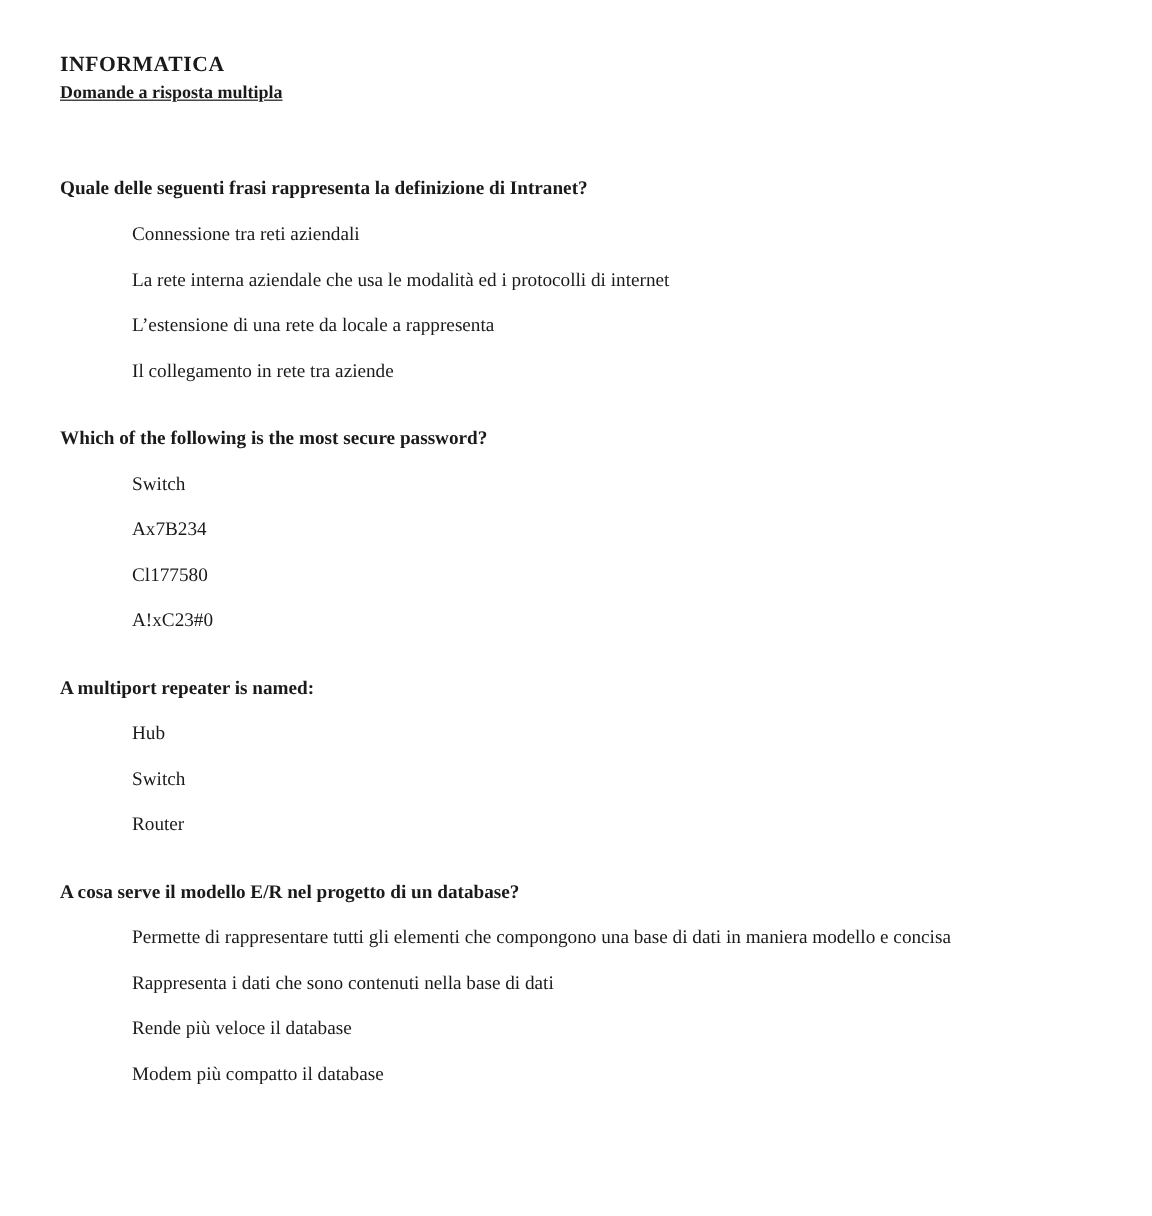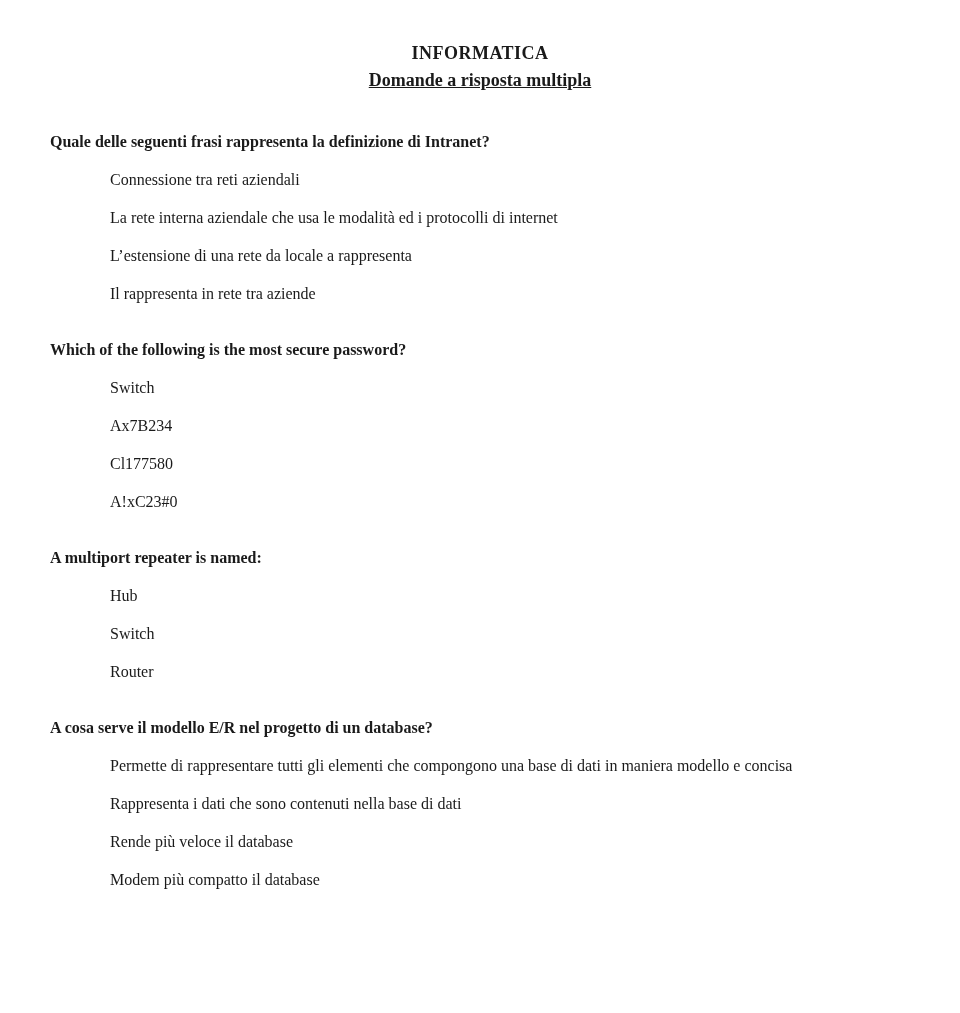--- a/index.html
+++ b/index.html
@@ -13,34 +13,33 @@
       color: #1a1a1a;
       font-family: "Times New Roman", Times, serif;
       font-size: 16px;
       line-height: 1.5;
       padding: 40px 50px;
       max-width: 960px;
       margin: 0 auto;
     }
 
     .page-header {
-      text-align: center;
-      margin-bottom: 36px;
+      margin-bottom: 56px;
       font-family: Liberation Serif, serif;
     }
 
     .page-title {
       font-size: 18px;
       font-weight: bold;
       text-transform: uppercase;
       letter-spacing: 0.5px;
     }
 
     .page-subtitle {
-      font-size: 18px;
+      font-size: 15px;
       font-weight: bold;
       text-decoration: underline;
     }
 
     .question-block {
       margin-bottom: 32px;
     }
 
     .question-text {
       font-weight: bold;
@@ -61,21 +60,21 @@
   <div class="page-title">INFORMATICA</div>
   <div class="page-subtitle">Domande a risposta multipla</div>
 </div>
 
 <div id="questions-container">
 <div class="question-block">
       <p class="question-text">Quale delle seguenti frasi rappresenta la definizione di Intranet?</p>
       <p class="answer-option-inline">Connessione tra reti aziendali</p>
       <p class="answer-option-inline">La rete interna aziendale che usa le modalità ed i protocolli di internet</p>
       <p class="answer-option-inline">L’estensione di una rete da locale a rappresenta</p>
-      <p class="answer-option-inline">Il rappresenta in rete tra aziende</p>
+      <p class="answer-option-inline">Il collegamento in rete tra aziende</p>
     </div>
     <div class="question-block">
       <p class="question-text">Which of  the following is the most secure password?</p>
       <p class="answer-option-inline">Switch</p>
       <p class="answer-option-inline">Ax7B234</p>
       <p class="answer-option-inline">Cl177580</p>
       <p class="answer-option-inline">A!xC23#0</p>
     </div>
     <div class="question-block">
       <p class="question-text">A multiport repeater is named:</p>

